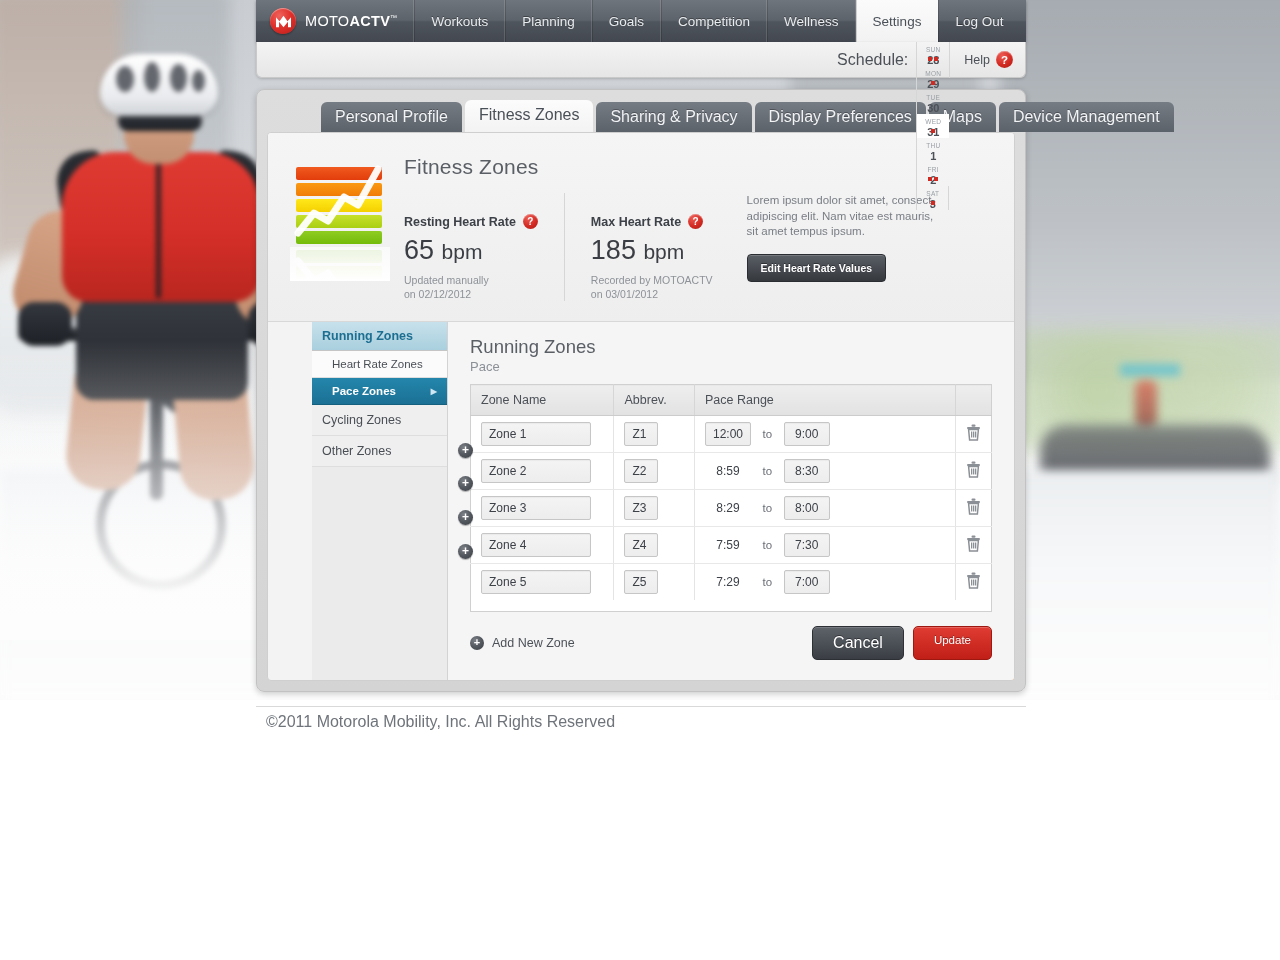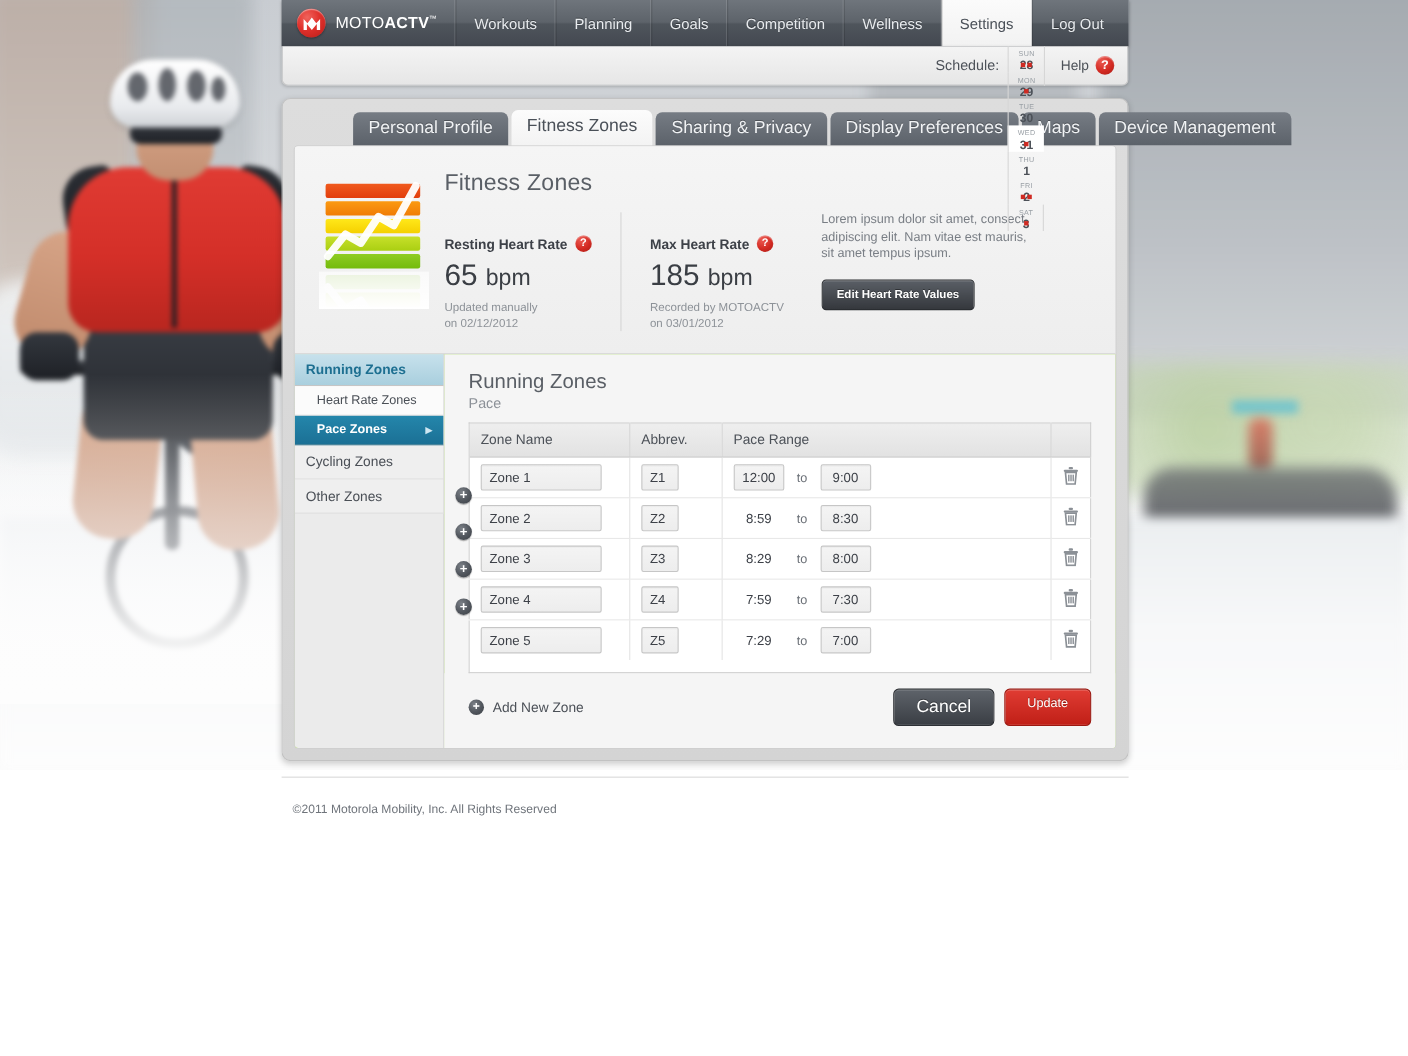--- a/index.html
+++ b/index.html
@@ -168,21 +168,21 @@
 
   
   .schedbar {
     position:relative; height:36px;
     background:linear-gradient(to bottom,#f4f4f4,#e6e6e6);
     border:1px solid #c9c9c9; border-top:none;
     border-radius:0 0 6px 6px;
     display:flex; align-items:center; justify-content:flex-end;
     box-shadow:0 1px 3px rgba(0,0,0,.18);
   }
-  .sched-label { font-size:13px; color:#4c5158; margin-right:8px; }
+  .sched-label { font-size:16px; color:#4c5158; margin-right:8px; }
   .days { display:flex; height:36px;flex-direction:column; }
   .day {
     width:33px; height:36px; position:relative; cursor:pointer;
     border-left:1px solid #d6d6d6;
     display:flex; flex-direction:column; align-items:center; padding-top:4px;
   }
   .day:last-child { border-right:1px solid #d6d6d6; }
   .day.today { background:#fff; }
   .day-dow { font-size:6.5px; color:#9aa0a6; letter-spacing:.3px; line-height:7px; }
   .day-num { font-size:11px; color:#4c5158; font-weight:bold; line-height:12px; margin-top:1px; }
@@ -246,21 +246,21 @@
   .btn-dark {
     margin-top:14px; display:inline-block;
     background:linear-gradient(to bottom,#5a5f66,#35383d);
     color:#fff; font-size:10.5px; font-weight:bold;
     padding:7px 13px; border-radius:4px; border:1px solid #2a2d31;
     cursor:pointer; text-shadow:0 -1px 0 rgba(0,0,0,.4);
     box-shadow:inset 0 1px 0 rgba(255,255,255,.18);
   }
 
   
-  .lower { display:flex; background:#84cc16; }
+  .lower { display:flex; background:#f97316;margin-left:44px; }
   .sidebar {
     width:136px; flex:0 0 136px; background:#ebebeb;
     border-right:1px solid #d3d3d3; padding-bottom:30px;
   }
   .side-head {
     background:linear-gradient(to bottom,#c7e1ec,#a9cfde);
     color:#1d6f91; font-size:12.5px; font-weight:bold;
     padding:7px 10px; cursor:pointer;
     border-bottom:1px solid #c5c5c5;
   }
@@ -369,21 +369,21 @@
 
   
   .footer {
     margin-top:14px; display:flex; align-items:center; justify-content:space-between;
     padding:6px 2px 0 10px; border-top:1px solid #d9d9d9;
   }
   .flinks { font-size:11.5px; color:#6f747b; }
   .flinks a { color:#6f747b; text-decoration:none; cursor:pointer; }
   .flinks a.cur { text-decoration:underline; }
   .fsep { color:#b0b4b9; margin:0 4px; }
-  .copyright { font-size:11px; color:#6f747b; padding-right:16px;margin-top:17px; }
+  .copyright { font-size:16px; color:#6f747b; padding-right:16px; }
 </style>
 </head>
 <body>
 
 <div id="bg-photo">
   <div class="bg-sky"></div>
   <div class="bldg bldg1"></div>
   <div class="bldg bldg2"></div>
   <div class="bldg bldgL1"></div>
   <div class="bldg bldgL2"></div>

